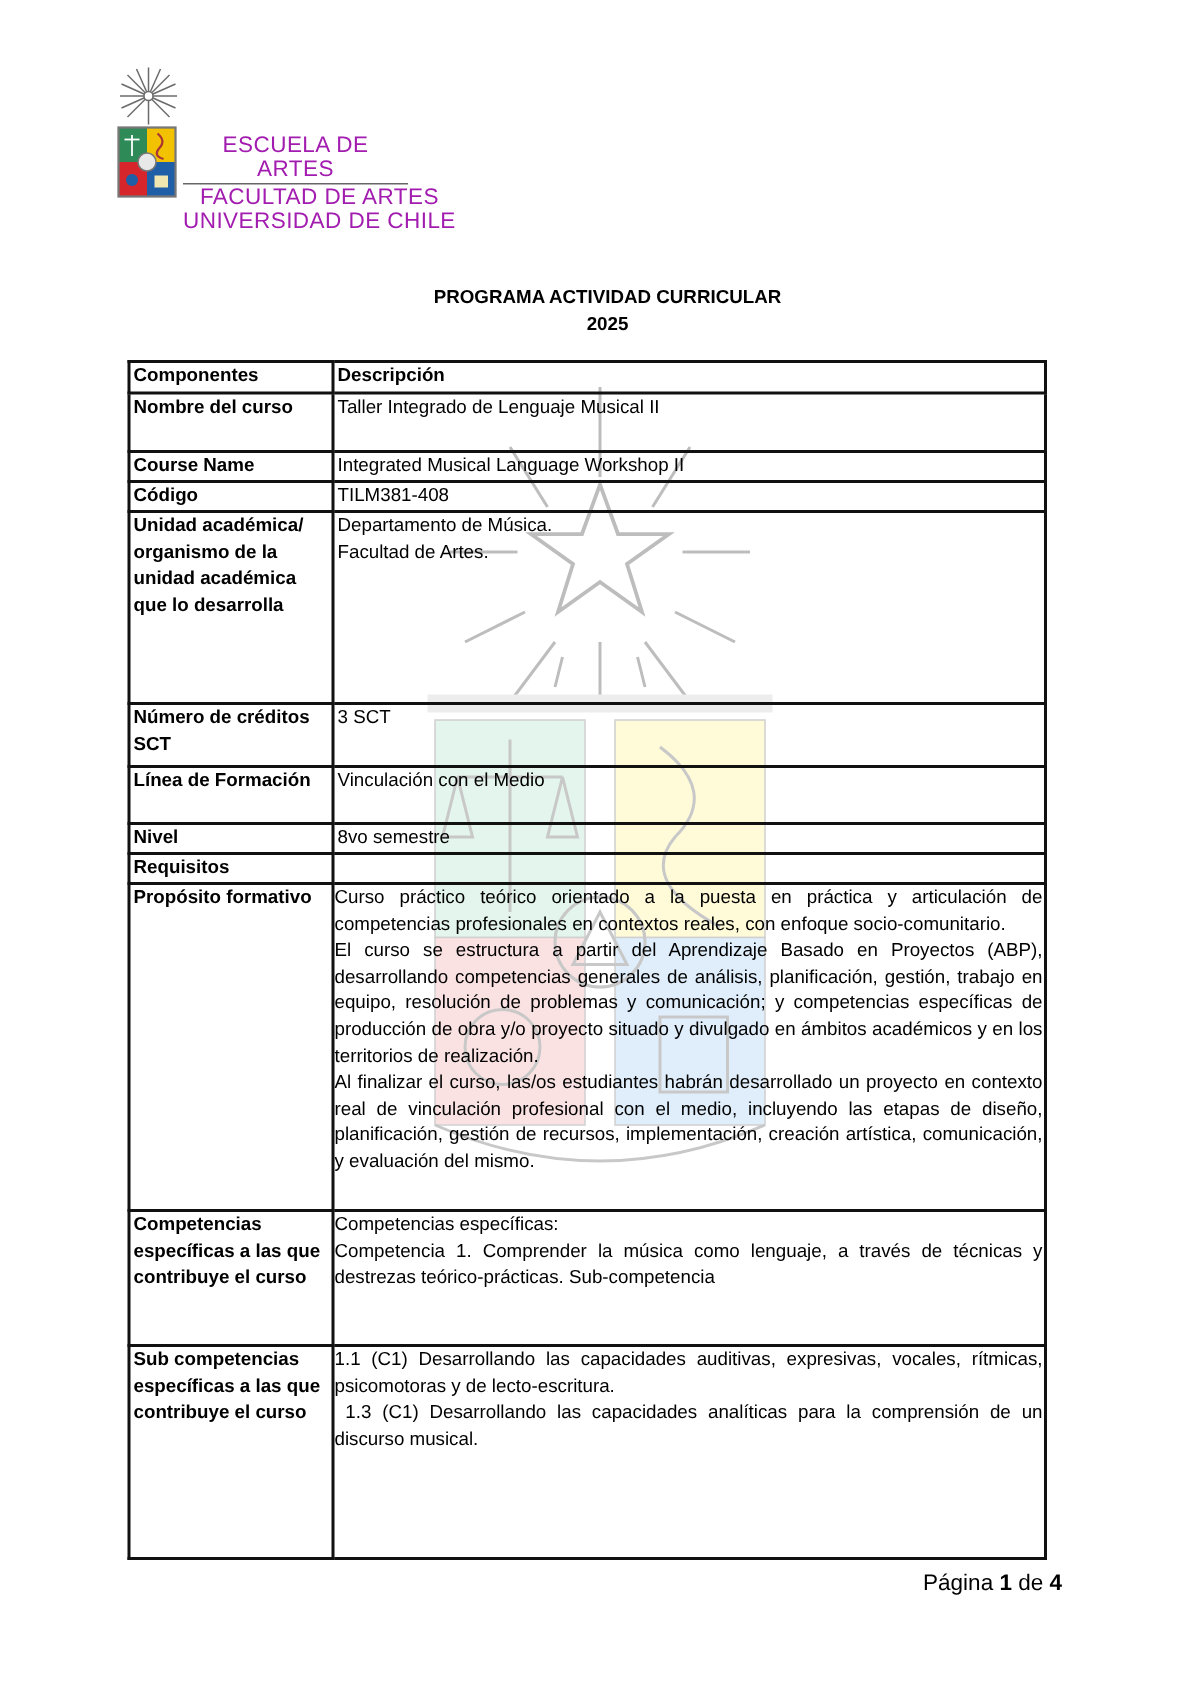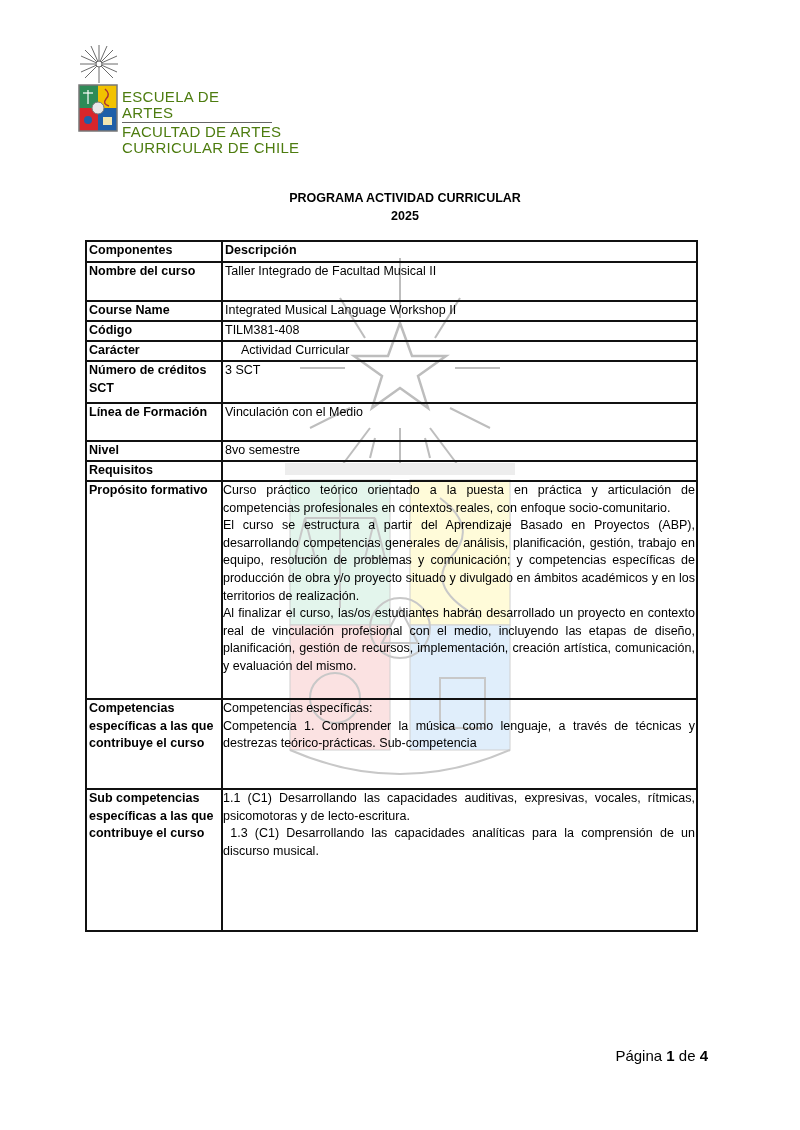--- a/index.html
+++ b/index.html
@@ -4,21 +4,21 @@
 <style>
   html, body { margin: 0; padding: 0; background: #ffffff; }
   body { width: 800px; height: 1130px; position: relative; overflow: hidden;
          font-family: "Liberation Sans", "DejaVu Sans", sans-serif; color: #000; }
 
   
   .logo { position: absolute; left: 72px; top: 44px; width: 240px; height: 92px; }
   .logo .sunburst { position: absolute; left: 7px; top: 0; width: 40px; height: 40px; }
   .logo .shield { position: absolute; left: 6px; top: 40px; width: 40px; height: 48px; }
   .logo .text { position: absolute; left: 50px; top: 45px; font-size: 15px; line-height: 16px;
-                color: #4d7c0f; letter-spacing: 0.3px; }
+                color: #a21caf; letter-spacing: 0.3px; text-align: center; }
   .logo .text .line1 { border-bottom: 1px solid #666; padding-bottom: 1px; margin-bottom: 1px; width: 150px; }
   .logo .text .line3 { font-variant: small-caps; font-size: 15px; }
 
   
   .title { position: absolute; left: 0; width: 810px; top: 189px; text-align: center;
            font-weight: bold; font-size: 12.5px; line-height: 18px; }
 
   
   .watermark { position: absolute; left: 280px; top: 258px; width: 240px; height: 520px; z-index: 0; }
 
@@ -66,21 +66,21 @@
     <circle cx="20" cy="24" r="6" fill="#e8e8e8" stroke="#777"></circle>
     <line x1="10" y1="6" x2="10" y2="20" stroke="#fff" stroke-width="1.2"></line>
     <line x1="5" y1="9" x2="15" y2="9" stroke="#fff" stroke-width="1.2"></line>
     <path d="M27 5 Q33 10 28 15 Q24 20 31 22" stroke="#a33" stroke-width="1.5" fill="none"></path>
     <rect x="25" y="33" width="9" height="8" fill="#f2e6b0"></rect>
     <circle cx="10" cy="36" r="4" fill="#1f5fa8"></circle>
   </svg>
   <div class="text">
     <div class="line1">ESCUELA DE ARTES</div>
     <div class="line2">FACULTAD DE ARTES</div>
-    <div class="line3">CURRICULAR DE CHILE</div>
+    <div class="line3">UNIVERSIDAD DE CHILE</div>
   </div>
 </div>
 
 <div class="title">
   <div>PROGRAMA ACTIVIDAD CURRICULAR</div>
   <div>2025</div>
 </div>
 
 <svg class="watermark" viewBox="0 0 240 520">
   <g stroke="#bdbdbd" stroke-width="2" fill="none">
@@ -118,33 +118,36 @@
 </svg>
 
 <table class="tbl">
   <tbody>
       <tr class="hdr" style="height:21px">
     <td class="lbl">Componentes</td>
     <td class="val">Descripción</td>
   </tr>
   <tr style="height:39px">
     <td class="lbl">Nombre del curso</td>
-    <td class="val">Taller Integrado de Facultad Musical II</td>
+    <td class="val">Taller Integrado de Lenguaje Musical II</td>
   </tr>
   <tr style="height:20px">
     <td class="lbl">Course Name</td>
     <td class="val">Integrated Musical Language Workshop II</td>
   </tr>
   <tr style="height:20px">
     <td class="lbl">Código</td>
     <td class="val">TILM381-408</td>
   </tr>
-  <tr style="height:20px">
-    <td class="lbl">Carácter</td>
-    <td class="val" style="padding-left:18px">Actividad Curricular</td>
+  <tr style="height:128px">
+    <td class="lbl">Unidad académica/ organismo de la unidad académica que lo desarrolla</td>
+    <td class="val">
+      <div>Departamento de Música.</div>
+      <div>Facultad de Artes.</div>
+    </td>
   </tr>
   <tr style="height:42px">
     <td class="lbl">Número de créditos SCT</td>
     <td class="val">3 SCT</td>
   </tr>
   <tr style="height:38px">
     <td class="lbl">Línea de Formación</td>
     <td class="val">Vinculación con el Medio</td>
   </tr>
   <tr style="height:20px">

